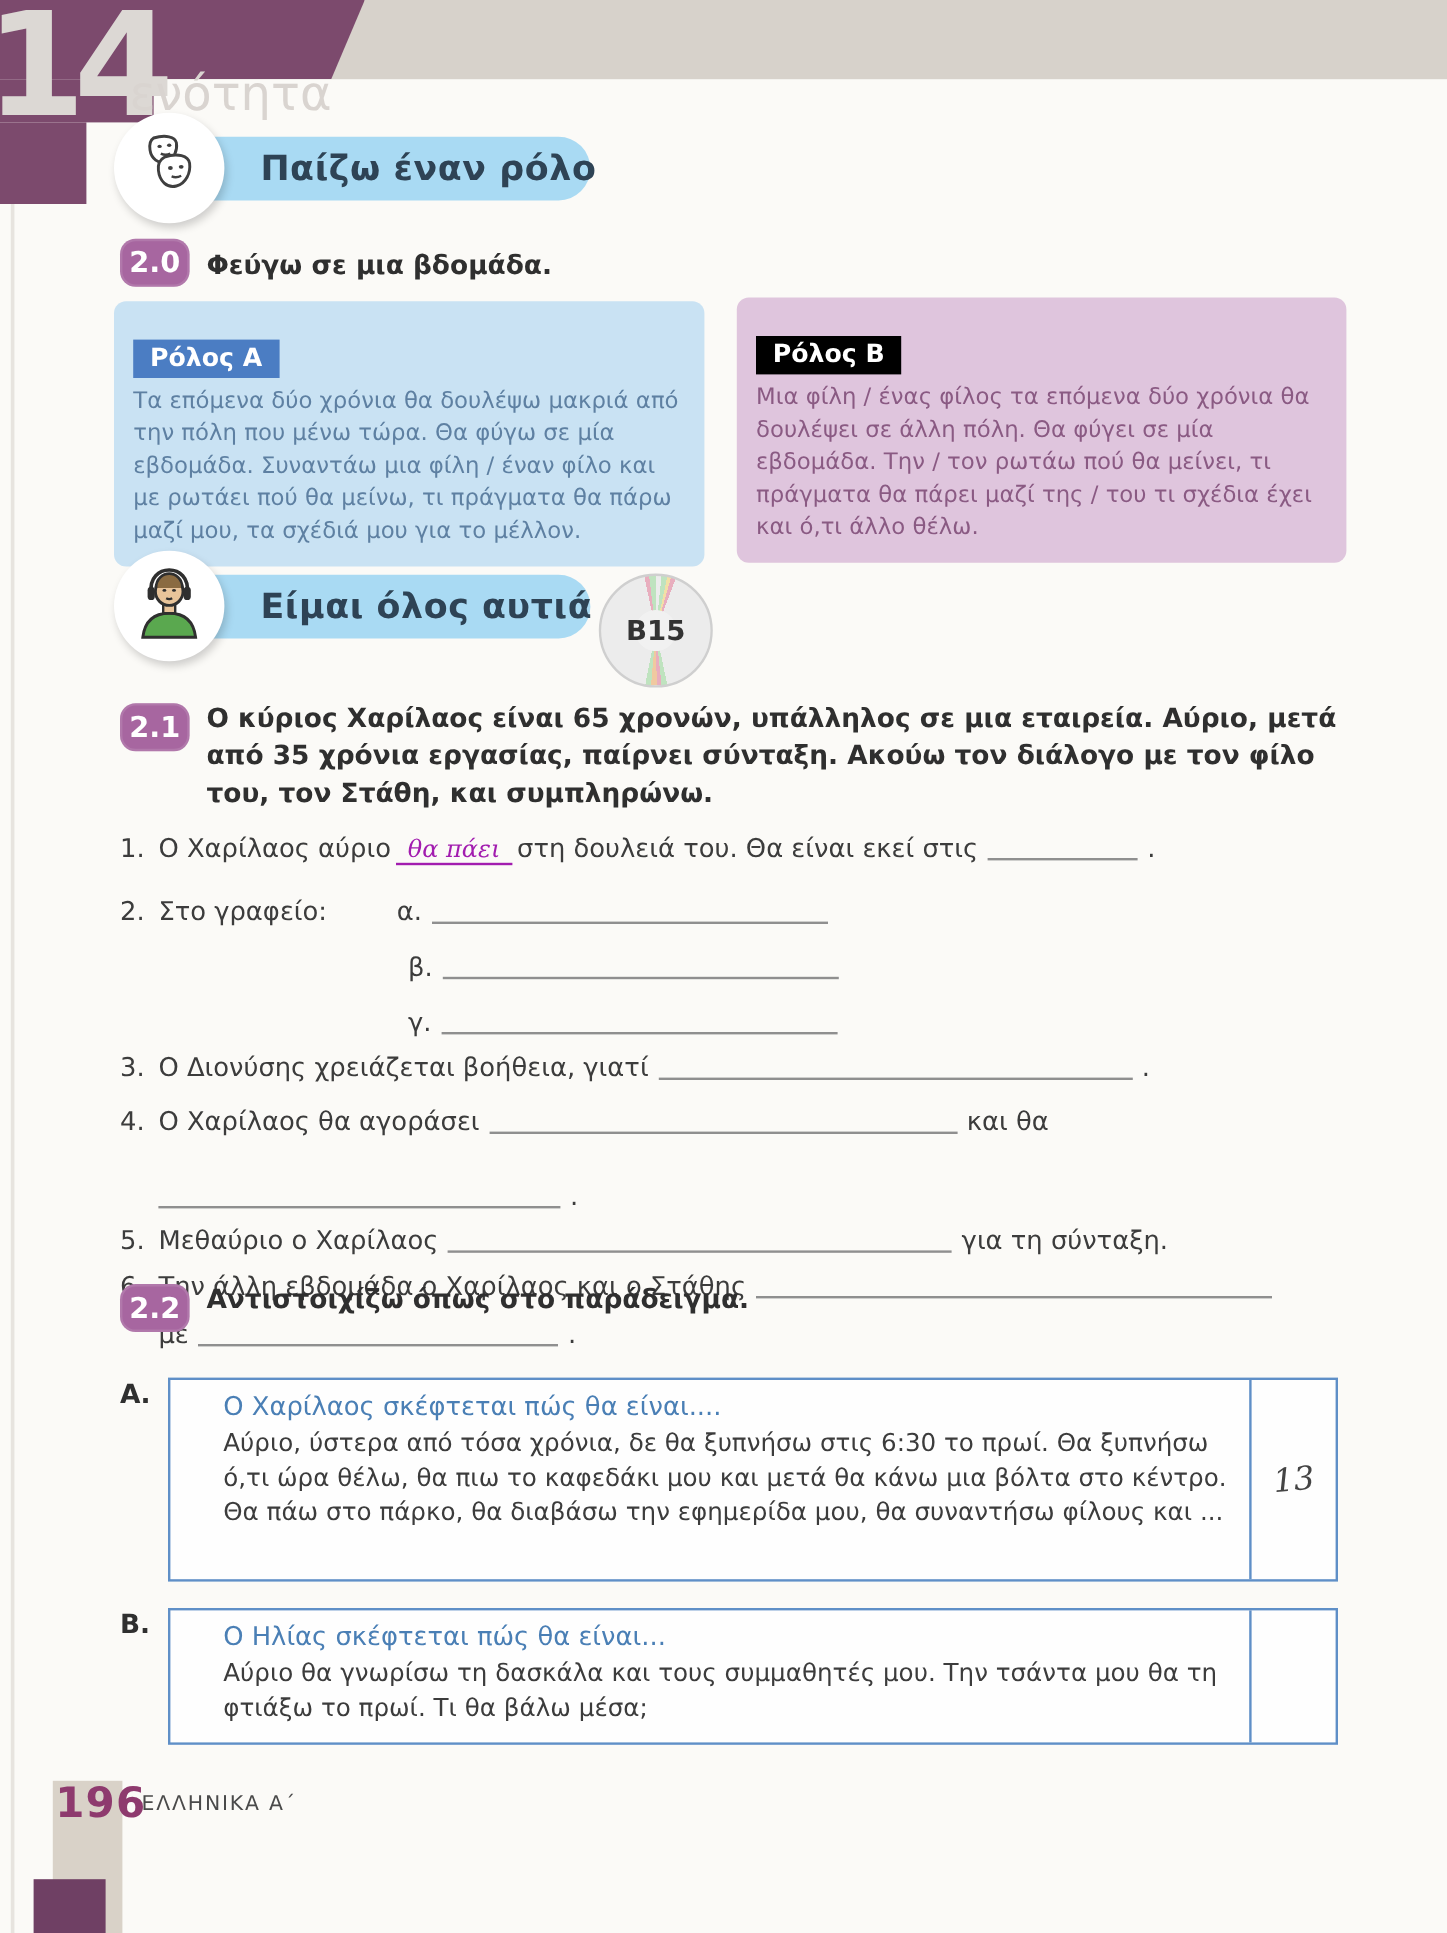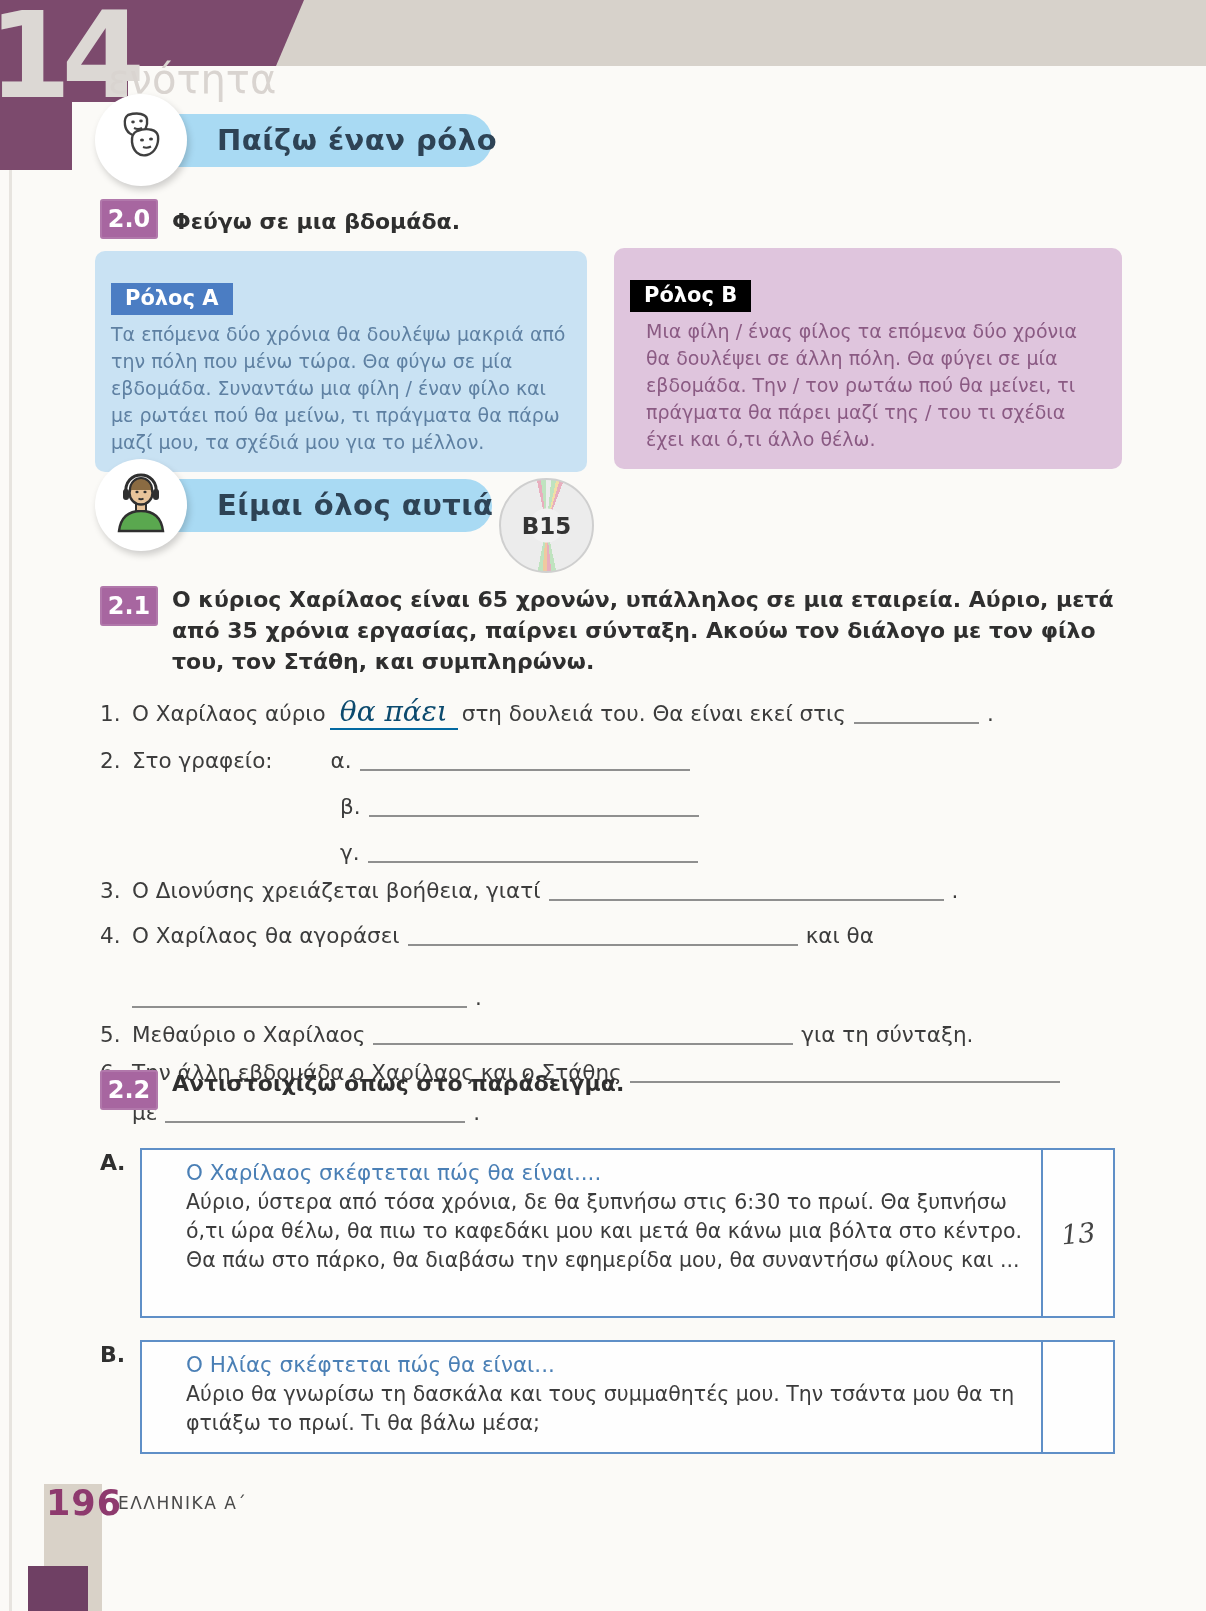--- a/index.html
+++ b/index.html
@@ -39,47 +39,47 @@
           radial-gradient(circle at 50% 50%, #f1f1f1 0 26%, rgba(241,241,241,0) 27%),
           conic-gradient(from 0deg,
             #ececec 0deg 6deg, #bfe3bf 6deg 12deg, #f3dfa6 12deg 16deg, #e8aebe 16deg 21deg,
             #ececec 21deg 168deg, #bfe3bf 168deg 174deg, #e8aebe 174deg 179deg,
             #f0c9a0 179deg 185deg, #bfe3bf 185deg 191deg, #ececec 191deg 348deg,
             #e8aebe 348deg 353deg, #bfe3bf 353deg 360deg);
         display:flex; align-items:center; justify-content:center; }
   .cd-label { font-size:23px; font-weight:bold; color:#333; }
 
   
-  .badge { position:absolute; width:58px; height:40px; background:#a766a0; border-radius:3px;
+  .badge { position:absolute; width:58px; height:40px; background:#a766a0; border-radius:13px;
            color:#fff; font-weight:bold; font-size:24px;
            display:flex; align-items:center; justify-content:center;
            box-shadow:inset 0 0 0 2px rgba(255,255,255,0.12); }
   .ex-title { position:absolute; font-size:22px; font-weight:bold; color:#2f2f2f; line-height:1.42; }
 
   
   .role-card { position:absolute; border-radius:10px; padding:12px 16px 16px; }
   .role-a { left:95px; top:251px; width:492px; background:#c9e2f3; }
   .role-b { left:614px; top:248px; width:508px; background:#dfc5dd; }
   .role-chip { display:inline-block; padding:3px 14px 5px; margin-bottom:6px;
                font-size:21px; font-weight:bold; color:#fff;margin-top:20px; }
   .role-a .role-chip { background:#4b7dc3; }
   .role-b .role-chip { background:#000000; }
   .role-text { font-size:19px; line-height:1.42; }
   .role-a .role-text { color:#5e80a2; }
-  .role-b .role-text { color:#8a5a83;margin-left:16px; }
+  .role-b .role-text { color:#8a5a83; }
 
   
   .questions { position:absolute; left:100px; top:695px; width:1066px; height:435px;
                font-size:21.5px; color:#3c3c3c; }
   .qline { position:absolute; left:0; white-space:nowrap; }
   .qnum { display:inline-block; width:32px; }
   .blank { display:inline-block; border-bottom:2px solid #8f8f8f; height:20px;
            vertical-align:-3px; margin:0 8px; }
-  .hand { font-family:"DejaVu Serif", serif; font-style:italic; font-size:28px; color:#0c4a6e;
-          border-bottom:2px solid #0369a1; padding:0 10px; margin:0 4px; }
+  .hand { font-family:"DejaVu Serif", serif; font-style:italic; font-size:20px; color:#a21caf;
+          border-bottom:2px solid #a21caf; padding:0 10px; margin:0 4px; }
   .sub-gap { margin-left:58px; }
 
   
   .match-row { position:absolute; left:100px; width:1015px; display:flex; align-items:flex-start; }
   .match-label { width:40px; font-size:22px; font-weight:bold; color:#2f2f2f; padding-top:2px; }
   .match-box { flex:1; display:flex; border:2px solid #5f8fc7; background:#fefefe; }
   .match-content { flex:1; padding:10px 18px 14px;margin-left:26px; }
   .match-heading { font-size:21.5px; color:#4a7fb5; margin-bottom:3px; }
   .match-body { font-size:20.5px; color:#3c3c3c; line-height:1.42; }
   .match-answer { width:72px; border-left:2px solid #5f8fc7;

